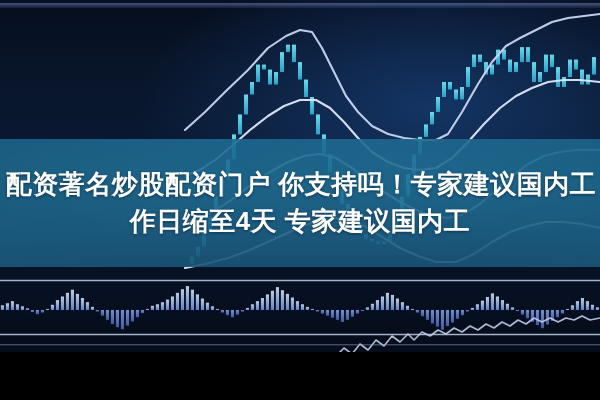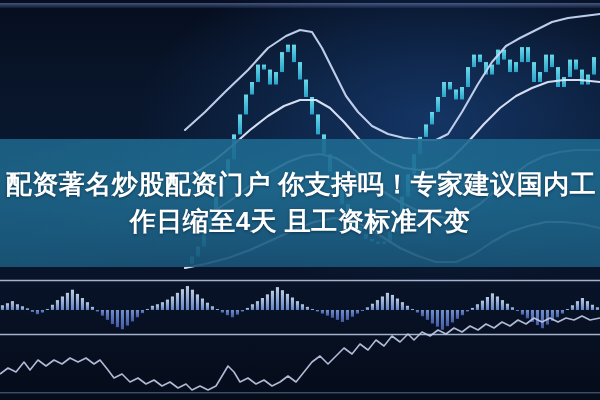--- a/index.html
+++ b/index.html
@@ -3,21 +3,21 @@
 <meta charset="utf-8">
 <title>Finance Banner</title>
 <style>
   * { margin:0; padding:0; box-sizing:border-box; }
   html,body{ background:#000; }
   body{
     font-family:"Liberation Sans","DejaVu Sans",sans-serif;
   }
   #stage{
     position:relative;
-    width:600px; height:400px;
+    width:600px; height:352px;
     overflow:hidden;
     background:#be185d;
   }
 
   
   #chart-bg{
     position:absolute; inset:0;
     background:
       radial-gradient(ellipse 70% 60% at 72% 30%, rgba(22,58,110,.85) 0%, rgba(10,25,52,0) 70%),
       linear-gradient(180deg,#060e1f 0%, #081428 18%, #0a1a33 45%, #081226 75%, #050c1a 100%);
@@ -378,16 +378,16 @@
     <line x1="0" y1="334.5" x2="600" y2="334.5" stroke="#c0cfe9" stroke-width="1.6" opacity=".85"></line>
   </svg>
 
   <div id="top-strip" class="edge-strip"></div>
   <div id="bottom-strip" class="edge-strip"></div>
 
   <div id="banner-band"></div>
 
   <div id="banner-text">
     <div class="headline line-1">配资著名炒股配资门户 你支持吗！专家建议国内工</div>
-    <div class="headline line-2">作日缩至4天 且工资标准不变</div>
+    <div class="headline line-2">作日缩至4天 专家建议国内工</div>
   </div>
 
 </div>
 
 </body></html>

